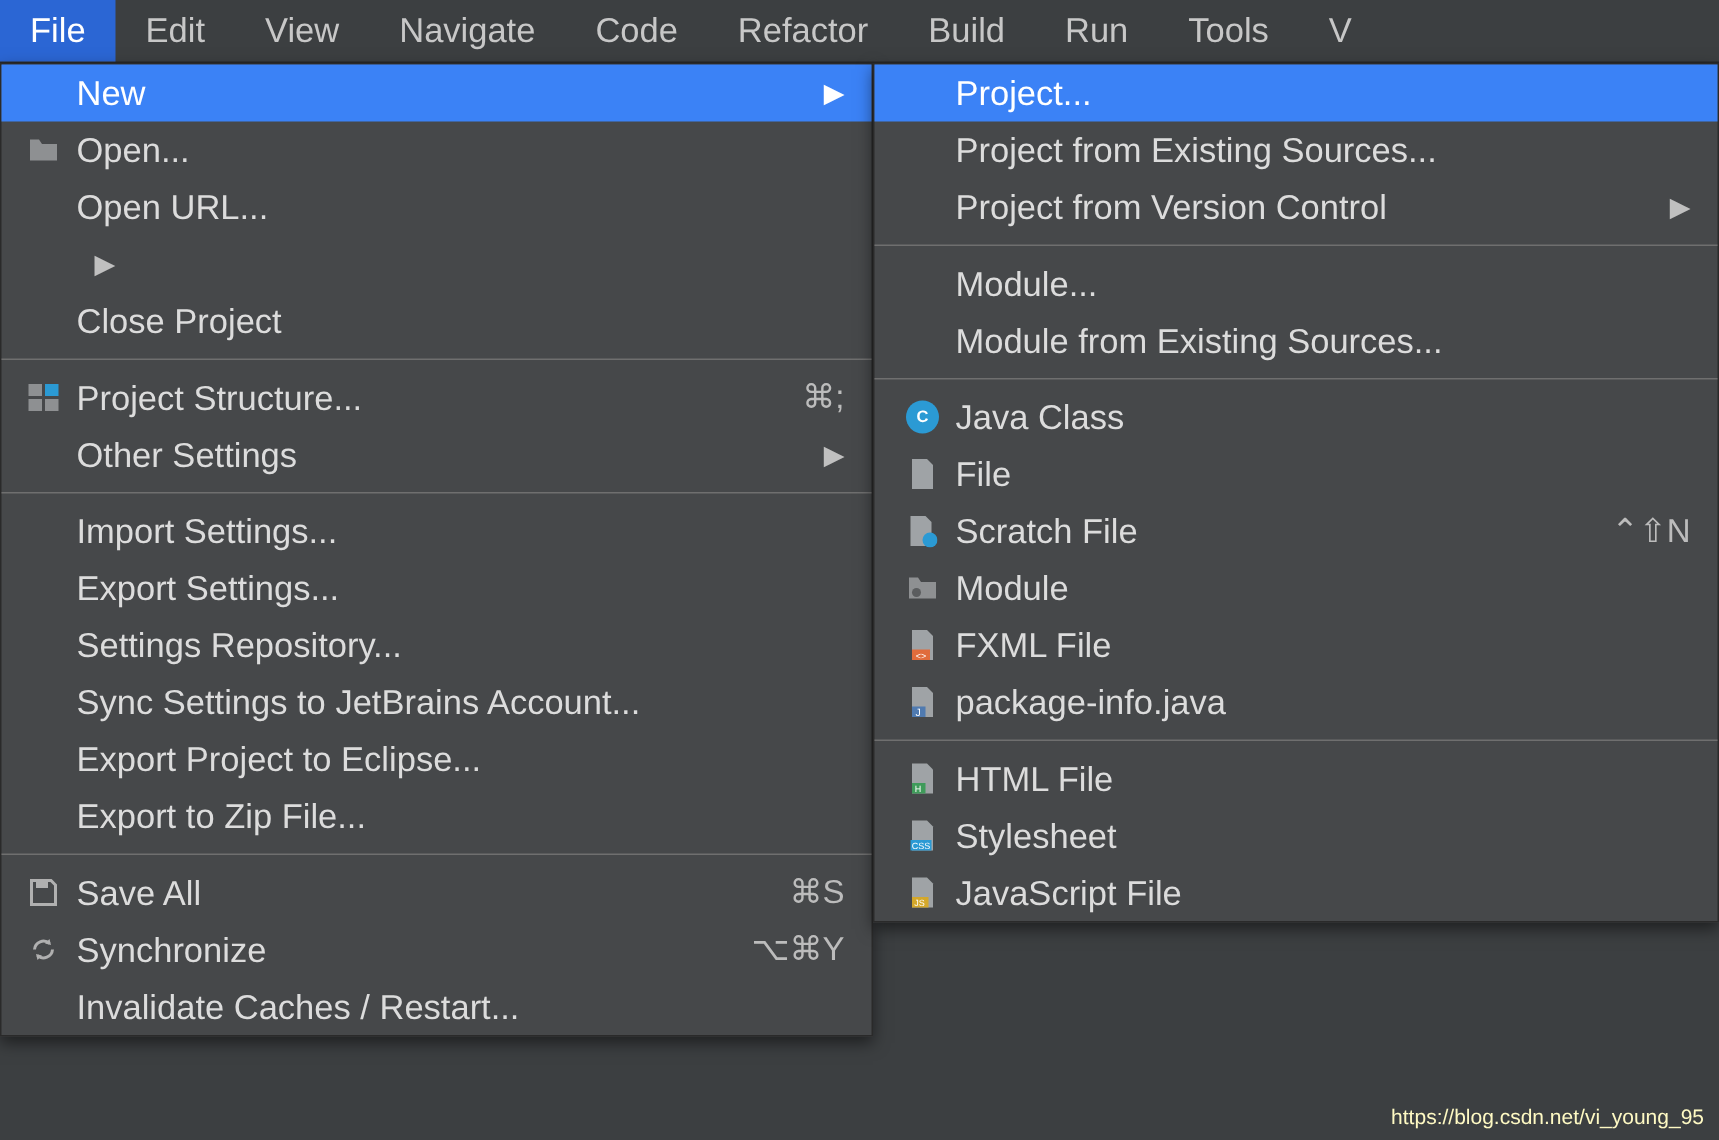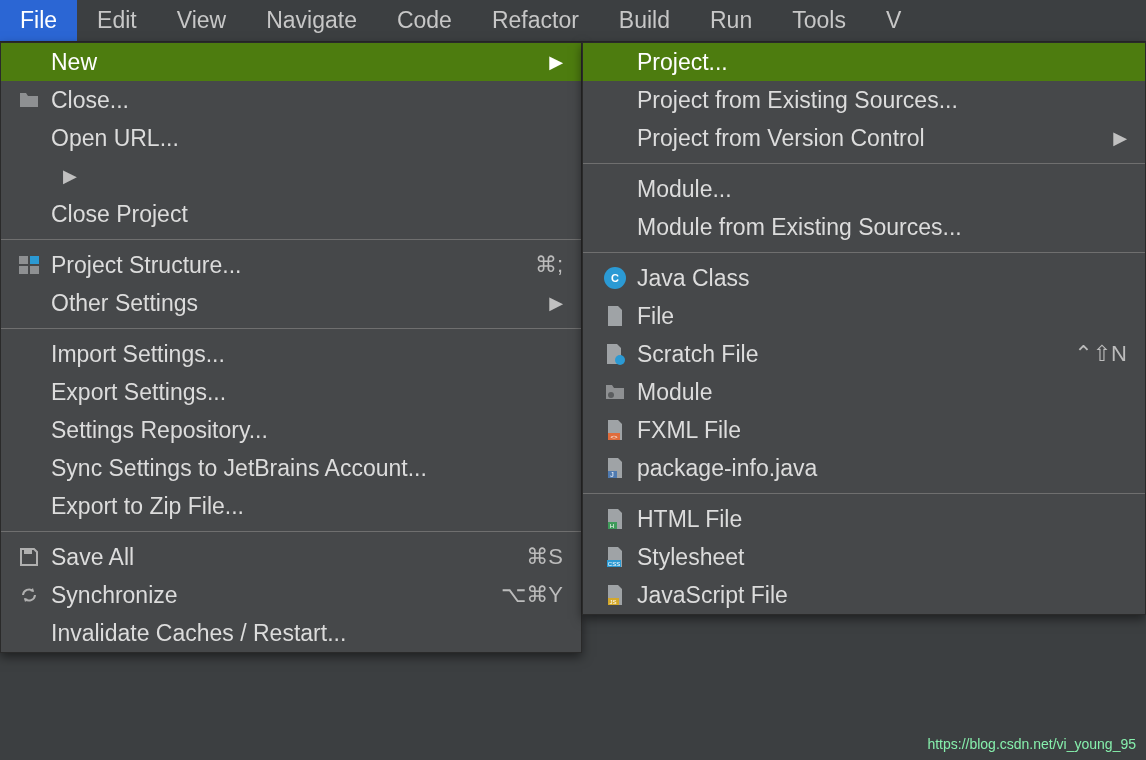--- a/index.html
+++ b/index.html
@@ -52,21 +52,21 @@
   align-items: center;
   height: 38px;
   padding: 0 18px 0 50px;
   font-size: 23px;
   color: #dcdcdc;
   position: relative;
   white-space: nowrap;
   overflow: hidden;
 }
 .row.highlight {
-  background: #4d7c0f;
+  background: #3b82f6;
   color: #fff;
 }
 .row .icon {
   position: absolute;
   left: 16px;
   width: 24px;
   height: 24px;
   display: flex;
   align-items: center;
   justify-content: center;
@@ -84,21 +84,21 @@
   background: #6f6f6f;
   margin: 6px 0;
 }
 .dropdown.new .row { padding-left: 54px; }
 .dropdown.new .row .icon { left: 20px; }
 .watermark {
   position: absolute;
   right: 10px;
   bottom: 8px;
   font-size: 14px;
-  color: #86efac;
+  color: #fef9c3;
 }
 .ic-badge {
   width: 22px; height: 22px; border-radius: 3px;
   display: flex; align-items: center; justify-content: center;
   font-size: 11px; font-weight: bold; color: #fff;
 }
 .ic-c { background:#2b9ad4; border-radius:50%; }
 .ic-kt { background:#6f7476; }
 </style>
 </head>
@@ -121,21 +121,21 @@
   <div class="row highlight">
     <span class="label">New</span>
     <span class="arrow">▶</span>
   </div>
   <div class="row">
     <span class="icon">
       <svg width="22" height="18" viewBox="0 0 22 18">
           <path d="M2 2h6l2 3h10v11H2z" fill="#8e9092"></path>
         </svg>
     </span>
-    <span class="label">Close...</span>
+    <span class="label">Open...</span>
   </div>
   <div class="row">
     <span class="label">Open URL...</span>
   </div>
   <div class="row">
     <span class="arrow">▶</span>
   </div>
   <div class="row">
     <span class="label">Close Project</span>
   </div>
@@ -163,20 +163,23 @@
   <div class="row">
     <span class="label">Export Settings...</span>
   </div>
   <div class="row">
     <span class="label">Settings Repository...</span>
   </div>
   <div class="row">
     <span class="label">Sync Settings to JetBrains Account...</span>
   </div>
   <div class="row">
+    <span class="label">Export Project to Eclipse...</span>
+  </div>
+  <div class="row">
     <span class="label">Export to Zip File...</span>
   </div>
   <div class="sep"></div>
   <div class="row">
     <span class="icon">
       <svg width="20" height="20" viewBox="0 0 20 20">
           <path d="M2 2h13l3 3v13H2z" fill="none" stroke="#b0b0b0" stroke-width="2"></path>
           <rect x="5" y="2" width="8" height="5" fill="#b0b0b0"></rect>
         </svg>
     </span>

